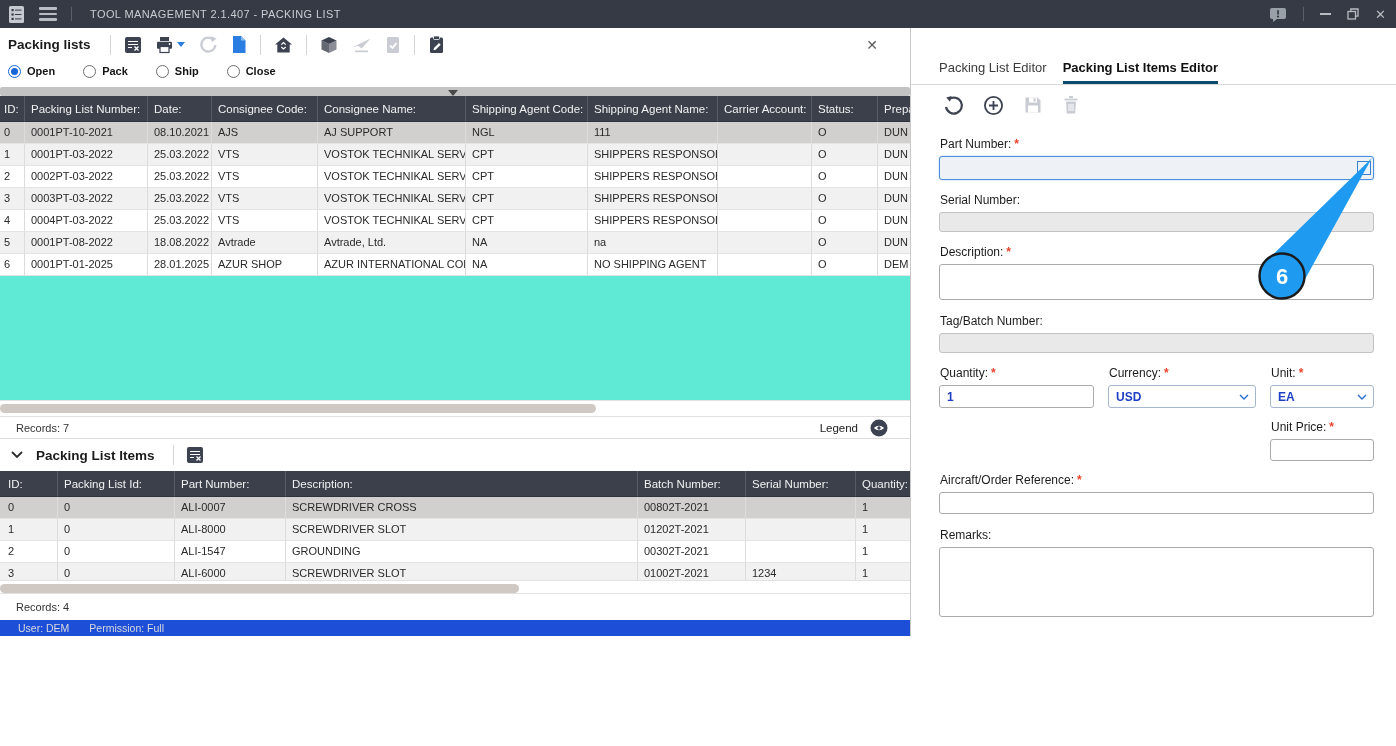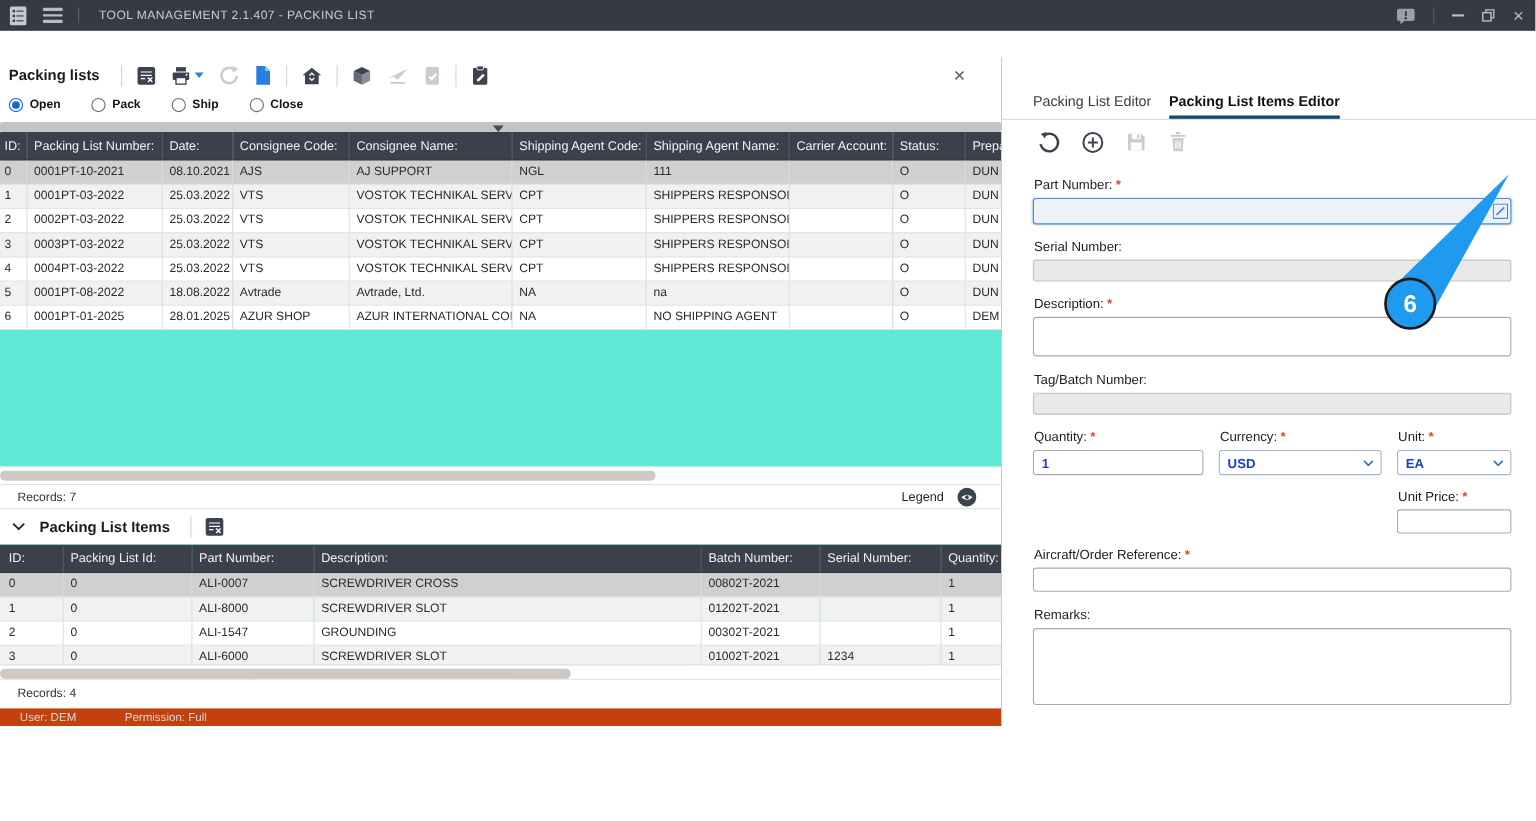--- a/index.html
+++ b/index.html
@@ -11,21 +11,21 @@
   .tb-left { display:flex; align-items:center; gap:14px; }
   .tb-sep { width:1px; height:14px; background:#5a5f69; }
   .tb-title { color:#c9ccd2; font-size:11px; letter-spacing:.4px; margin-left:4px; }
   .tb-right { margin-left:auto; display:flex; align-items:center; gap:16px; }
   .hamburger { display:flex; flex-direction:column; gap:3px; cursor:pointer; }
   .hamburger span { width:18px; height:2.4px; background:#b9bcc3; border-radius:1px; }
   .win-btn { color:#b9bcc1; font-size:13px; line-height:1; cursor:pointer; display:flex; align-items:center; }
   .minimize-bar { width:11px; height:2px; background:#b9bcc1; }
 
   
-  .app-body { display:flex; height:608px;margin-top:24px; }
+  .app-body { display:flex; height:608px; }
   .workspace { width:911px; border-right:1px solid #c9c9c9; display:flex; flex-direction:column; background:#fff; }
   .editor { flex:1; background:#fff; display:flex; flex-direction:column; }
 
   
   .ws-toolbar { height:40px; display:flex; align-items:center; padding:0 10px 0 8px; gap:13px; }
   .ws-title { font-size:13.5px; font-weight:bold; margin-right:6px; }
   .v-sep { width:1px; height:20px; background:#d4d4d4; }
   .tool-ic { display:flex; align-items:center; cursor:pointer; }
   .drop-arrow { width:0; height:0; border-left:4px solid transparent; border-right:4px solid transparent; border-top:5px solid #2a7de1; margin-left:3px; }
   .ws-close { margin-left:auto; margin-right:22px; color:#5b5b5b; font-size:14px; cursor:pointer; }
@@ -84,21 +84,21 @@
   .records-text { font-size:11px; color:#333; }
   .legend-box { margin-left:auto; display:flex; align-items:center; gap:12px; margin-right:12px; }
   .legend-label { font-size:11.5px; color:#222;text-align:center; }
 
   
   .section-header { height:37px; display:flex; align-items:center; gap:12px; padding-left:10px; }
   .section-title { font-size:13.5px; font-weight:bold; }
   .sec-sep { width:1px; height:20px; background:#d4d4d4; margin-left:6px; }
 
   
-  .statusbar { height:19px; background:#c2410c; display:flex; align-items:center; gap:44px; padding-left:18px; margin-top:auto; }
+  .statusbar { height:19px; background:#1d4ed8; display:flex; align-items:center; gap:20px; padding-left:18px; margin-top:auto; }
   .statusbar span { color:#d7d9dd; font-size:10.5px; }
 
   
   .tabs { height:57px; display:flex; align-items:flex-end; gap:16px; padding-left:28px; border-bottom:1px solid #d8d8d8; }
   .tab { font-size:13px; color:#3c3c3c; padding-bottom:9px; cursor:pointer; }
   .tab.active { font-weight:bold; color:#101010; border-bottom:3px solid #0c4a6e; padding-bottom:6px; }
   .ed-toolbar { height:40px; display:flex; align-items:center; gap:19px; padding-left:32px; }
   .ed-form { padding:4px 22px 0 28px; }
   .f-label { display:block; font-size:12px; color:#1c1c1c; margin:0 0 5px 1px; }
   .req { color:#e8442e; font-weight:bold; margin-left:3px; }

